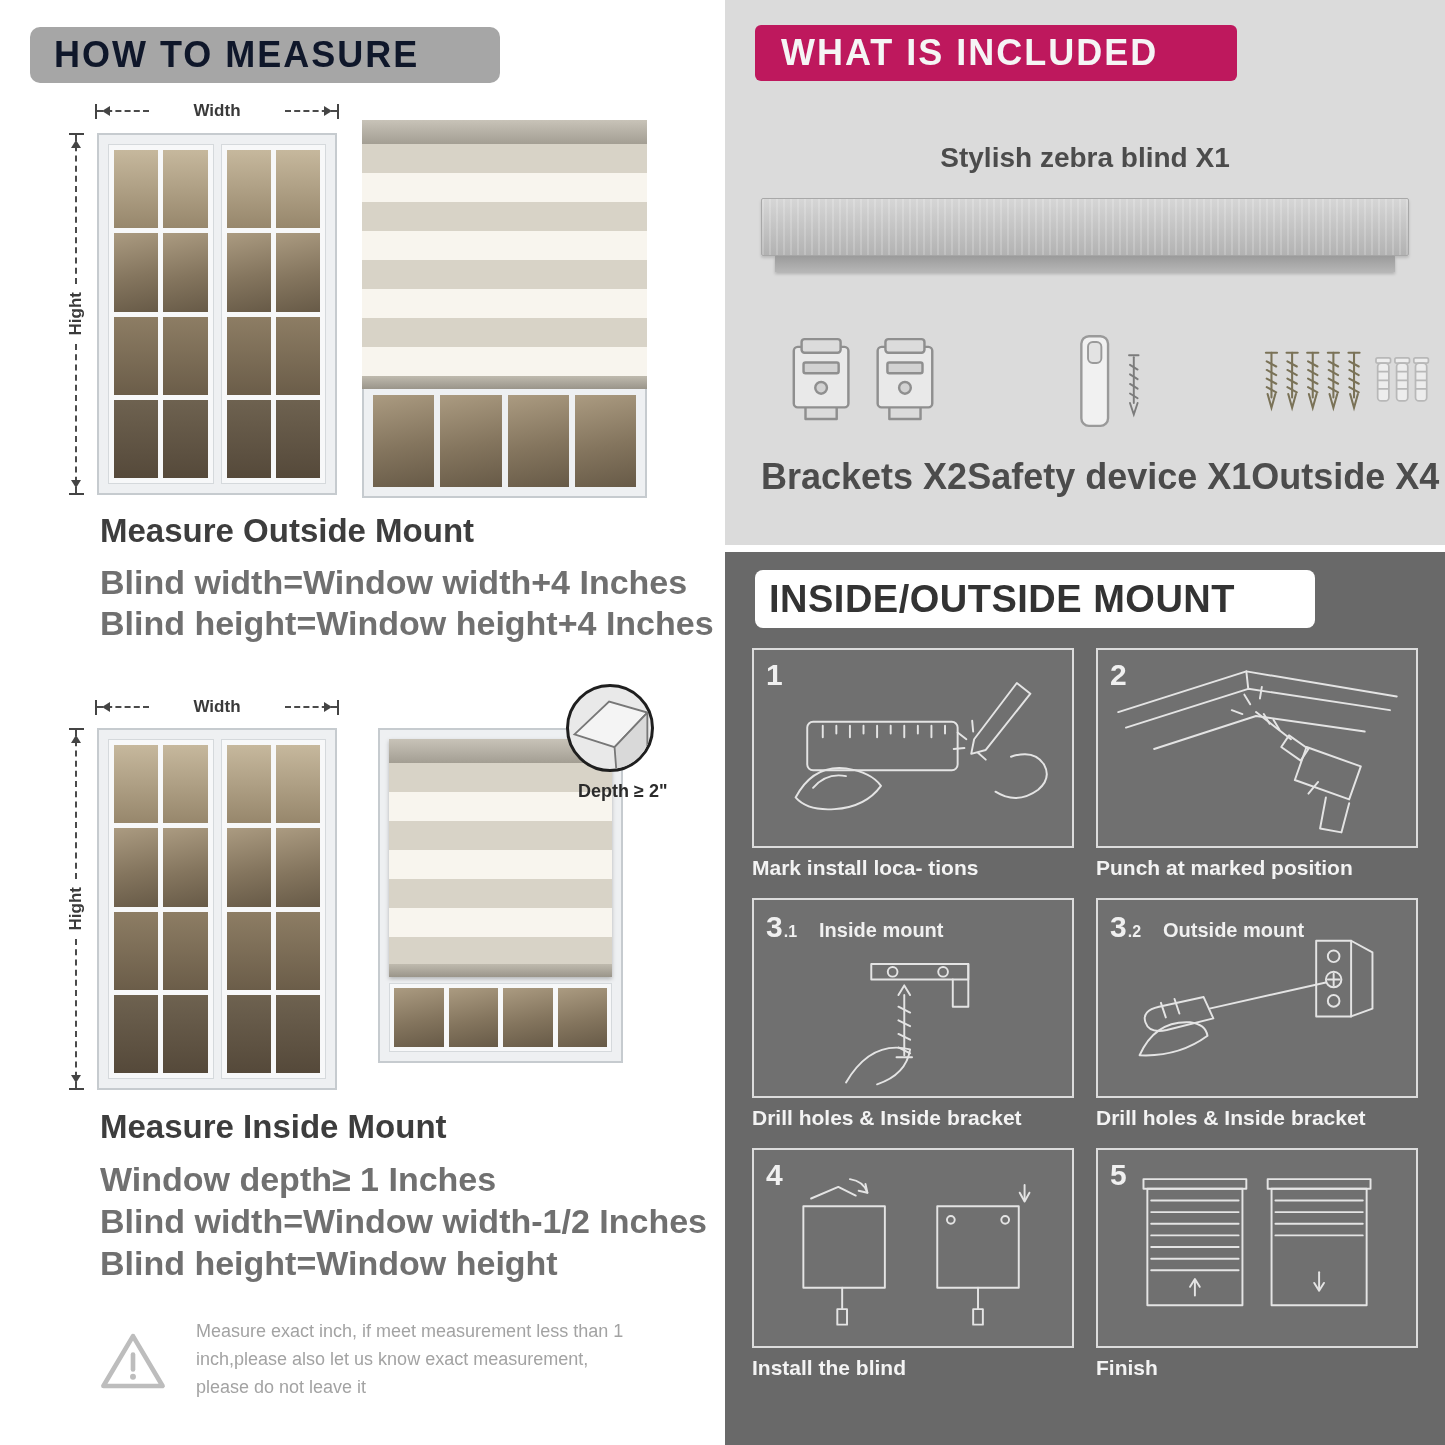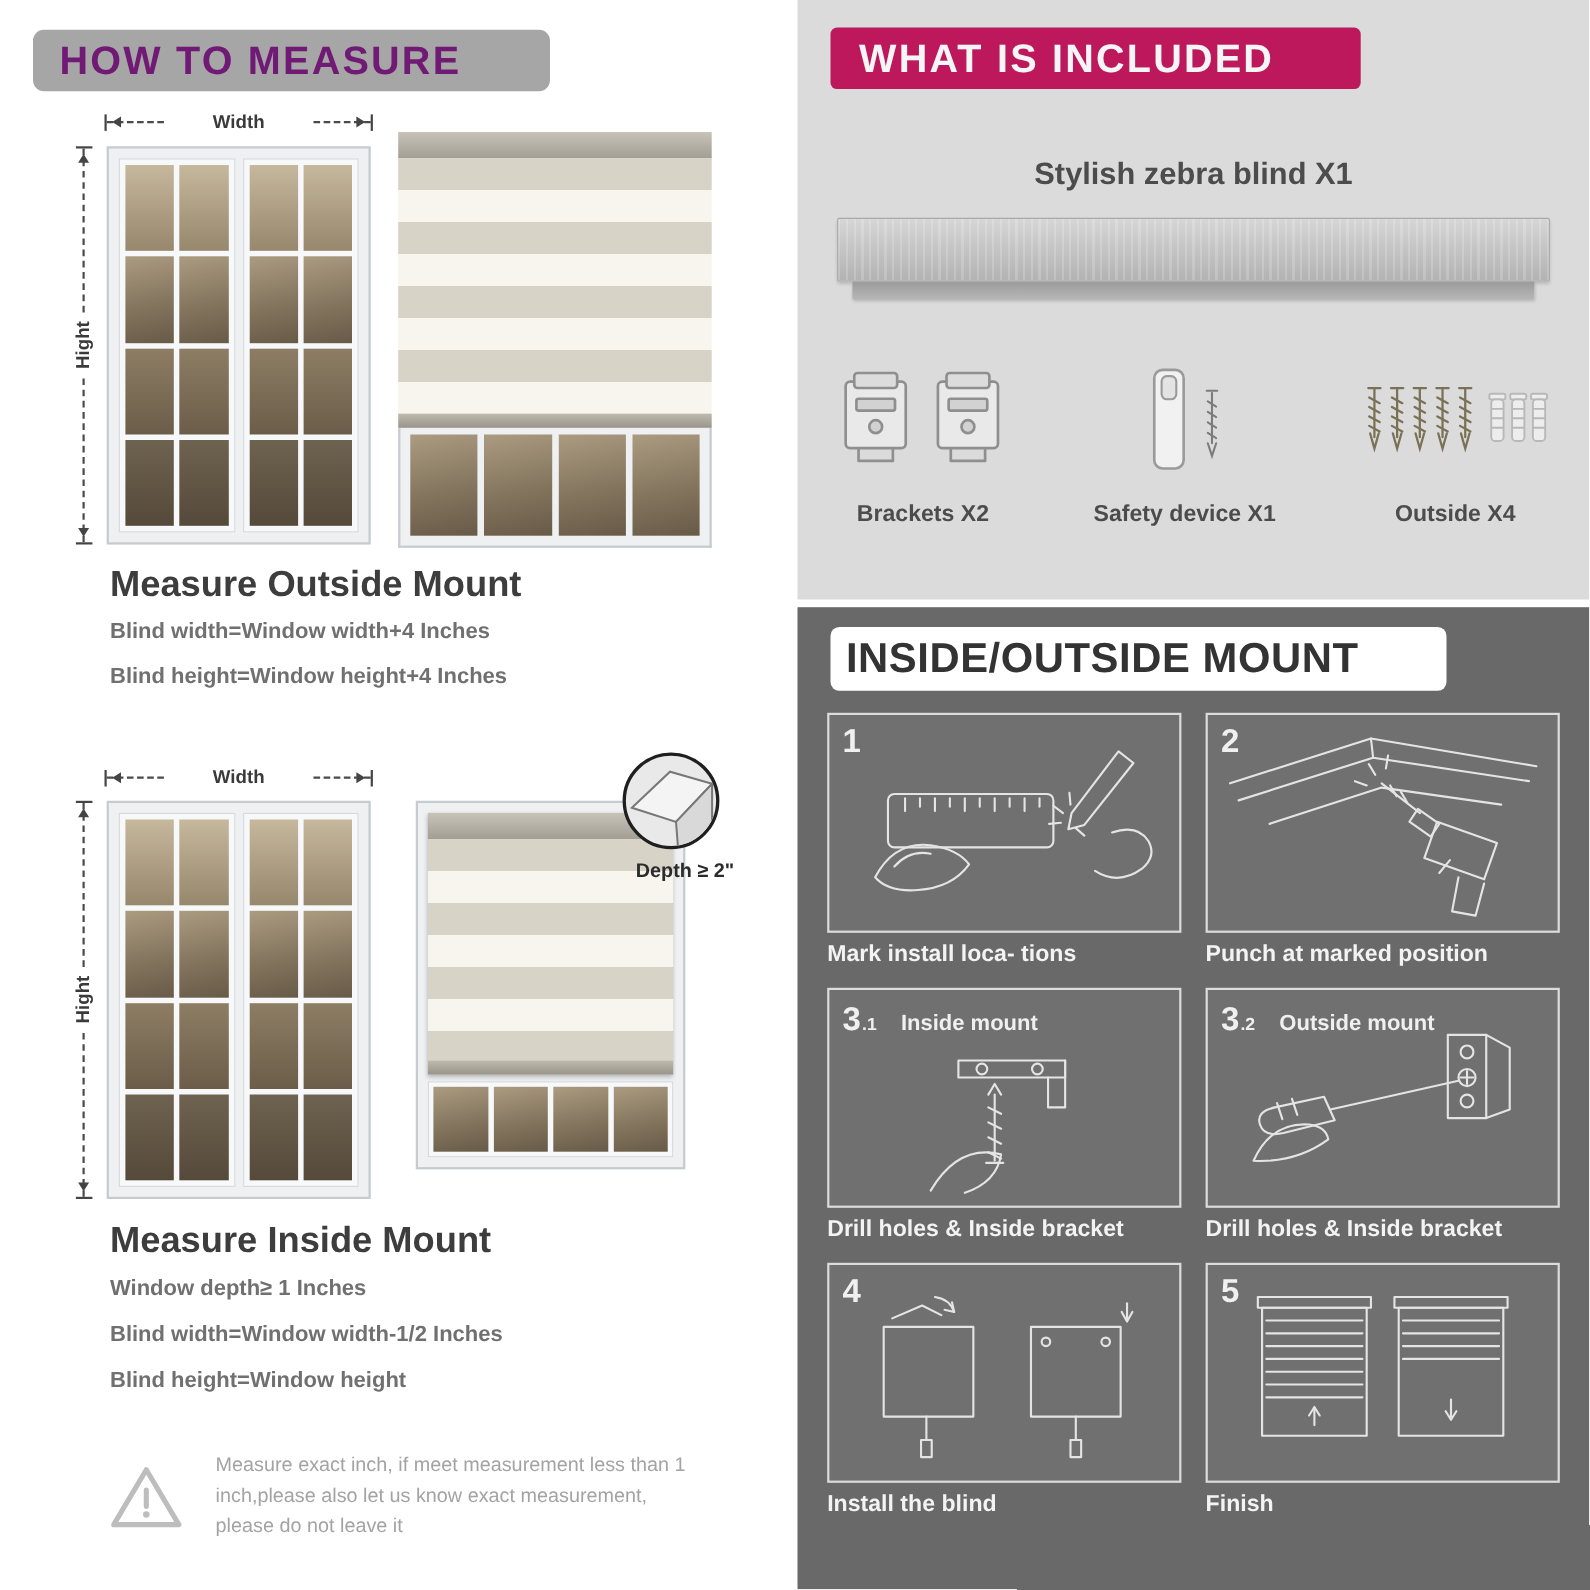--- a/index.html
+++ b/index.html
@@ -3,21 +3,21 @@
 <meta charset="utf-8">
 <style>
   * { margin:0; padding:0; box-sizing:border-box; }
   html,body { background:#fff; }
   body { font-family:"Liberation Sans","DejaVu Sans",sans-serif; }
   #root { position:relative; width:1445px; height:1445px; background:#fff; overflow:hidden; }
 
   
   .howto-banner{
     position:absolute; left:30px; top:27px; width:470px; height:56px;
-    background:#a6a6a6; border-radius:10px; color:#701a75;
+    background:#a6a6a6; border-radius:10px; color:#0f172a;
     font-size:36px; font-weight:bold; line-height:56px; padding-left:24px; letter-spacing:2px;
   }
 
   
   .window{ position:absolute; display:flex; gap:7px; padding:9px; background:#eef0f2; border:2px solid #c6cbcf; }
   .sash{ flex:1; background:#f7f8f9; border:1px solid #d5d9dc; padding:5px;
          display:grid; grid-template-columns:1fr 1fr; grid-auto-rows:1fr; gap:5px; }
   .pane{ background:linear-gradient(168deg,#ab9b81 0%,#84755e 55%,#675a47 100%); }
   .sash .pane:nth-child(1),.sash .pane:nth-child(2){ background:linear-gradient(180deg,#c6b89d,#97876c); }
   .sash .pane:nth-child(5),.sash .pane:nth-child(6){ background:linear-gradient(180deg,#8d7d64,#6b5d49); }
@@ -67,21 +67,21 @@
   .vl{ flex:1; border-left:2px dashed #4a4a4a; width:0; position:relative; }
   .vl.topv::before{ content:""; position:absolute; top:0; left:-6px; border:5px solid transparent; border-bottom:8px solid #444; }
   .vl.topv::after{ content:""; position:absolute; top:-2px; left:-8px; width:15px; height:2px; background:#444; }
   .vl.botv::before{ content:""; position:absolute; bottom:0; left:-6px; border:5px solid transparent; border-top:8px solid #444; }
   .vl.botv::after{ content:""; position:absolute; bottom:-2px; left:-8px; width:15px; height:2px; background:#444; }
   .v-label{ writing-mode:vertical-rl; transform:rotate(180deg); margin:8px 0; }
 
   .measure-heading{ position:absolute; left:100px; font-size:33px; font-weight:bold; color:#3d3d3d; }
   .h-outside{ top:512px; }
   .h-inside{ top:1108px; }
-  .formula{ position:absolute; left:100px; font-size:20px; font-weight:bold; color:#707070; }
+  .formula{ position:absolute; left:100px; font-size:34px; font-weight:bold; color:#707070; }
   .fo1{ top:563px; } .fo2{ top:604px; }
   .fi1{ top:1160px; } .fi2{ top:1202px; } .fi3{ top:1244px; }
 
   .warning{ position:absolute; left:96px; top:1318px; width:548px; display:flex; gap:26px; }
   .warning svg{ flex:0 0 74px; margin-top:10px; }
   .warning-text{ font-size:18px; color:#a3a3a3; line-height:1.55; width:440px; }
 
   
   .included{ position:absolute; left:725px; top:0; width:720px; height:545px; background:#dbdbdb; }
   .included-banner{ position:absolute; left:30px; top:25px; width:482px; height:56px;
@@ -92,21 +92,21 @@
   .headrail{ position:absolute; left:36px; top:198px; width:648px; height:58px;
     border:1px solid #a8a8a8; border-radius:2px;
     background-image:repeating-linear-gradient(90deg,rgba(255,255,255,.18) 0 2px,rgba(0,0,0,0) 2px 7px),
                      linear-gradient(180deg,#d6d6d6,#b2b2b2);
     box-shadow:0 2px 3px rgba(0,0,0,.15); }
   .headrail-fascia{ position:absolute; left:50px; top:256px; width:620px; height:16px;
     background:linear-gradient(180deg,#9b9b9b,#b6b6b6); box-shadow:0 2px 3px rgba(0,0,0,.2); }
   .parts-row{ position:absolute; left:36px; top:316px; width:648px; display:flex; justify-content:space-between; }
   .part{ display:flex; flex-direction:column; align-items:center; }
   .part-icon{ height:132px; display:flex; align-items:center; justify-content:center; }
-  .part-label{ font-size:21px; font-weight:bold; color:#4c4c4c; margin-top:8px; white-space:nowrap; }
+  .part-label{ font-size:36px; font-weight:bold; color:#4c4c4c; margin-top:8px; white-space:nowrap; }
 
   
   .mount{ position:absolute; left:725px; top:552px; width:720px; height:893px; background:#696969; }
   .mount-banner{ position:absolute; left:30px; top:18px; width:560px; height:58px;
     background:#fff; border-radius:8px; color:#333; font-size:38px; font-weight:bold;
     line-height:58px; padding-left:14px; letter-spacing:.5px; }
   .steps-grid{ position:absolute; left:27px; top:96px; width:666px;
     display:grid; grid-template-columns:322px 322px; column-gap:22px; row-gap:12px; }
   .step{ display:flex; flex-direction:column; }
   .panel{ position:relative; height:200px; border:2px solid #dcdcdc; background:rgba(255,255,255,.05); }

